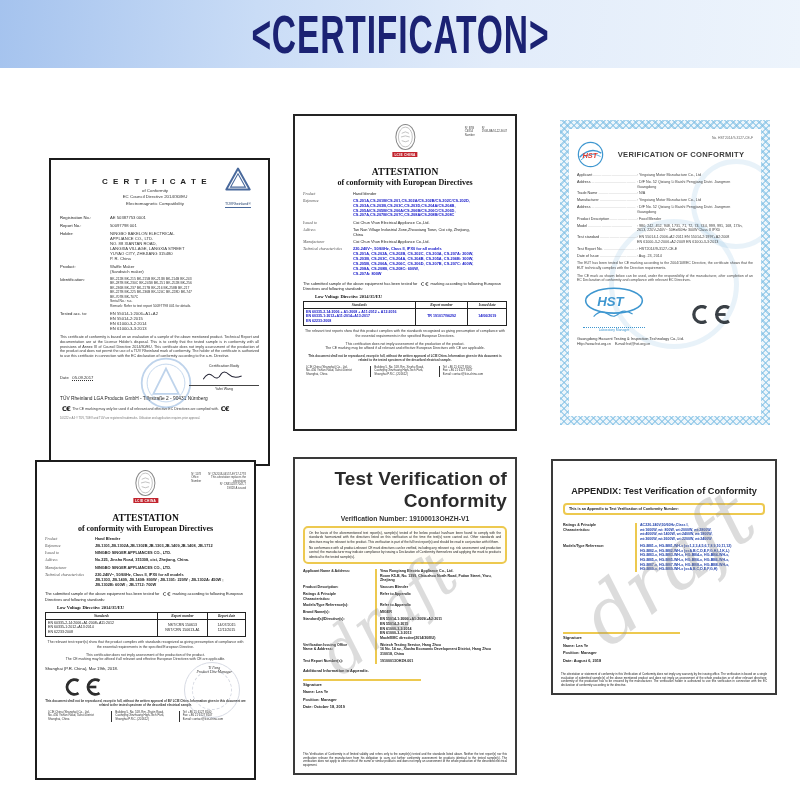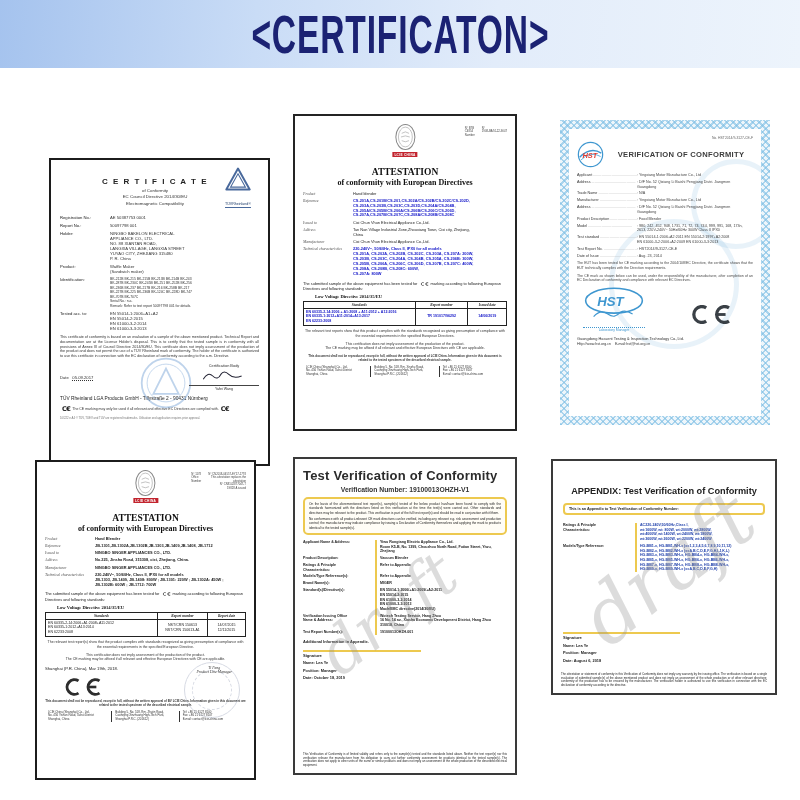--- a/index.html
+++ b/index.html
@@ -96,21 +96,21 @@
   .c3-para { font-size:3.5px; text-align:justify; margin-top:3px; color:#444; line-height:1.3; }
   .c3-stamps { display:flex; align-items:flex-end; justify-content:space-between; margin-top:3px; padding:0 6px; }
   .c3-lm { font-size:3.4px; color:#3f97d0; border-top:1px dotted #3f97d0; text-align:center; margin-top:1px; }
   .c3-ce { color:#3a4046; margin-right:14px; margin-bottom:8px; }
   .c3-company { font-size:3.9px; margin-top:4px; color:#333; }
   .c3-web { font-size:3.6px; margin-top:1.5px; color:#333; }
 
   
   #cert5 { left:293px; top:457px; width:224px; height:318px; border:2px solid #3a3a3a; padding:9px 8px; }
   #cert6 { left:551px; top:459px; width:226px; height:236px; border:2px solid #3a3a3a; padding:11px 10px; }
-  .tv-title { text-align:left; font-size:13px; font-weight:bold; color:#2b2b2b; letter-spacing:.2px; }
+  .tv-title { text-align:right; font-size:19px; font-weight:bold; color:#2b2b2b; letter-spacing:.2px; }
   .tv-vnum { text-align:center; font-size:6.8px; font-weight:bold; color:#333; margin-top:3px; }
   .tv-box { border:2px solid #edc94f; border-radius:5px; background:#fffdf6; padding:3px 4px; margin-top:4px; }
   .tv-box p { font-size:3.2px; text-align:justify; line-height:1.35; color:#222; }
   .tv-box p + p { margin-top:2px; }
   .tv-grid { position:relative; margin-top:5px; }
   .tv-grid::before { content:""; position:absolute; left:72px; top:0; bottom:0; width:1.5px; background:#edc94f; }
   .tv-row { display:flex; font-size:3.6px; margin-top:2.2px; line-height:1.3; }
   .tv-lb { flex:0 0 72px; padding-right:4px; color:#222; font-weight:bold; }
   .tv-vl { flex:1; padding-left:5px; color:#222; font-weight:bold; }
   .tv-vl.blue6 { color:#1e3faa; }

